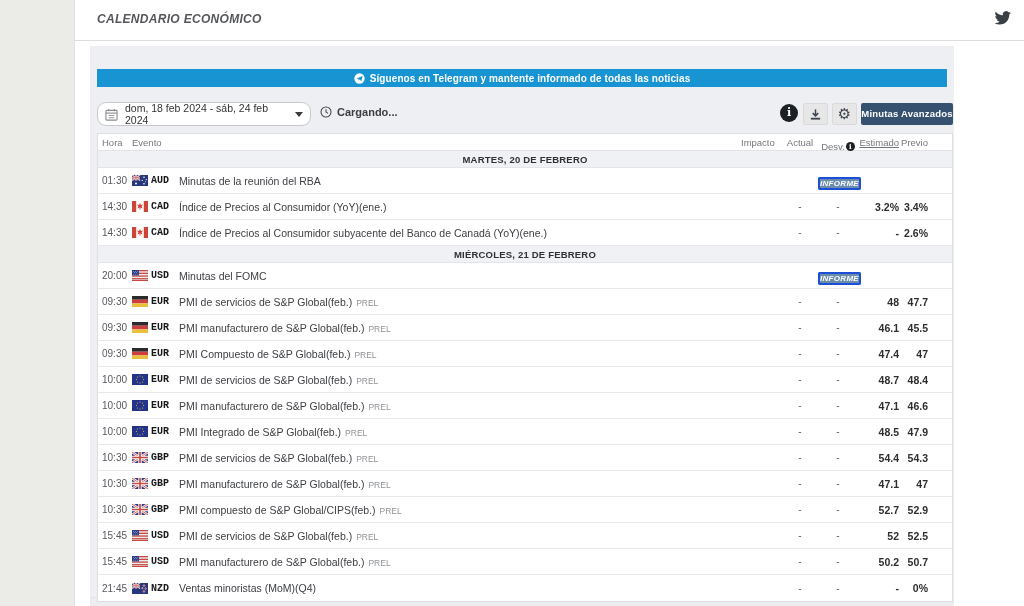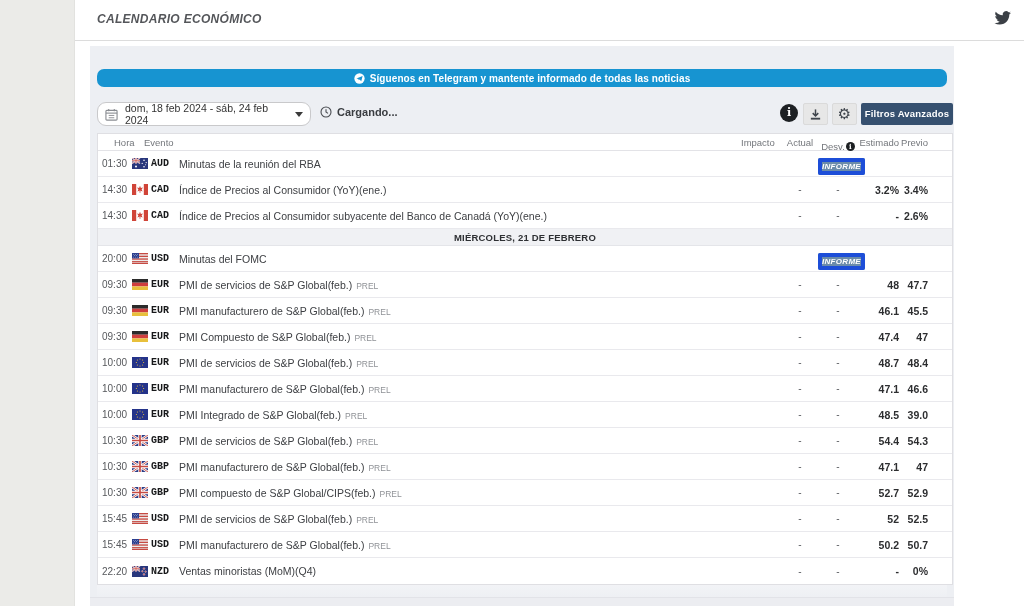--- a/index.html
+++ b/index.html
@@ -24,21 +24,21 @@
   .panel { position:absolute; left:90px; top:46px; width:864px; height:560px;
     background:#edeff3; }
   .panel-fade { position:absolute; left:7px; width:850px; top:508px; height:46px;
     background:linear-gradient(#fcfcfd, #edeff3); }
   .panel-bottom { position:absolute; left:0; right:0; bottom:0; height:9px;
     background:#ecedf1; border-top:1px solid #e2e3e8; }
 
   
   .banner { position:absolute; left:7px; top:23px; width:850px; height:18px;
     background:#1794d1; color:#fff; display:flex; align-items:center; justify-content:center;
-    gap:5px; cursor:pointer;border-radius:7px; }
+    gap:5px; cursor:pointer; }
   .banner-text { font-size:10px; font-weight:bold; letter-spacing:.1px; }
   .tg-icon { width:11px; height:11px; }
 
   
   .datebox { position:absolute; left:7px; top:56px; width:214px; height:24px; background:#fff;
     border:1px solid #c9c9cb; border-radius:9px; display:flex; align-items:center;
     padding:0 7px; gap:7px; cursor:pointer; }
   .datebox-text { font-size:10.5px; color:#333; flex:1; }
   .caret { width:0; height:0; border-left:4px solid transparent; border-right:4px solid transparent;
     border-top:5px solid #3a3a3a; }
@@ -56,29 +56,29 @@
   .gear-glyph { font-family:"DejaVu Sans", sans-serif; font-size:15px; color:#3f454d; line-height:1; }
   .filters-btn { position:absolute; left:771px; top:57px; width:92px; height:22px;
     background:#36506f; border-radius:2px; color:#fff; font-size:9.5px; font-weight:bold;
     text-align:center; line-height:22px; letter-spacing:.2px; cursor:pointer; }
 
   
   .cal-table { position:absolute; left:7px; top:87px; width:856px; background:#fff;
     border:1px solid #dfdfe3; }
   .thead { display:flex; align-items:center; height:17px; border-bottom:1px solid #e3e3e7;
     font-size:9.5px; color:#74777c; padding-left:4px; padding-right:24px; }
-  .th-hora { width:30px;margin-left:12px; }
+  .th-hora { width:30px; }
   .th-evento { flex:1; }
   .th-impact { width:40px; }
   .th-actual { width:38px; text-align:center; }
   .th-desv { width:38px; text-align:center; display:flex; align-items:center; justify-content:center; gap:1px;margin-top:8px; }
   .hdr-info { display:inline-block; width:9px; height:9px; border-radius:50%; background:#1d2023;
     color:#fff; font-size:7px; line-height:9px; text-align:center; font-weight:bold;
     font-family:"DejaVu Serif", serif; }
-  .th-est { width:42px; text-align:right; }
+  .th-est { width:42px; text-align:right;text-decoration:underline; }
   .th-prev { width:29px; text-align:right; }
 
   .day-header { height:17px; background:#f0f1f4; border-bottom:1px solid #e4e5e9;
     font-size:9.5px; font-weight:bold; color:#2e3033; text-align:center; line-height:17px;
     letter-spacing:.2px; }
   .ev-row { display:flex; align-items:center; height:26px; border-bottom:1px solid #e9e9ed;
     padding-left:4px; padding-right:24px; cursor:pointer; background:#fff; }
   .ev-row:last-child { border-bottom:none; }
   .c-time { width:30px; font-size:10px; color:#56585c; }
   .c-flag { width:16px; height:11px; margin-right:3px; flex:none; }
@@ -86,21 +86,21 @@
   .c-cur { width:28px; font-size:10px; font-weight:bold; color:#17181a;font-family:Liberation Mono, monospace; }
   .c-event { flex:1; font-size:10.5px; color:#3e4044; white-space:nowrap; overflow:hidden; }
   .c-prel { font-size:8.5px; color:#8f9296; margin-left:4px; }
   .c-impact { width:40px; }
   .bar { width:38px; height:13px; background:#cd5a4b; border-radius:1px; }
   .c-actual, .c-desv { width:38px; text-align:center; font-size:10px; color:#5c5e62; }
   .c-est { width:42px; text-align:right; font-size:10.5px; font-weight:bold; color:#2d2e30; }
   .c-prev { width:29px; text-align:right; font-size:10.5px; font-weight:bold; color:#2d2e30; }
   .c-badge-wrap { width:147px; }
   .badge { width:42px; height:14px; margin-left:37px; background:#6b8caa;
-    border:4px solid #1d4ed8; border-radius:2px; color:#fff; font-size:8px; font-weight:bold;
+    border:2px solid #1d4ed8; border-radius:2px; color:#fff; font-size:8px; font-weight:bold;
     font-style:italic; text-align:center; line-height:12px; letter-spacing:.3px; cursor:pointer; }
 </style>
 </head>
 <body>
 
 <div class="left-strip"></div>
 
 <div class="page-header">
   <div class="page-title">CALENDARIO ECONÓMICO</div>
   <div class="twitter-btn">
@@ -147,36 +147,37 @@
   <div class="sq-btn btn-download">
     <svg width="13" height="13" viewBox="0 0 14 14" fill="none" stroke="#3f454d" stroke-width="1.6">
       <path d="M7 1.5 V8"></path>
         <path d="M4 5.5 L7 8.5 L10 5.5"></path>
         <path d="M2 11.5 H12" stroke-width="2"></path>
     </svg>
   </div>
   <div class="sq-btn btn-gear">
     <span class="gear-glyph">⚙</span>
   </div>
-  <div class="filters-btn">Filtros Avanzados</div>
+  <div class="filters-btn">Minutas Avanzados</div>
 
   <div class="cal-table">
     <div class="thead">
       <span class="th-hora">Hora</span>
       <span class="th-evento">Evento</span>
       <span class="th-impact">Impacto</span>
       <span class="th-actual">Actual</span>
       <span class="th-desv">
           <span>Desv.</span>
           <span class="hdr-info">i</span>
         </span>
       <span class="th-est">Estimado</span>
       <span class="th-prev">Previo</span>
     </div>
     <div id="table-body">
+        <div class="day-header">MARTES, 20 DE FEBRERO</div>
         <div class="ev-row">
           <span class="c-time">01:30</span>
           <span class="c-flag">
             <svg viewBox="0 0 16 11">
               <rect width="16" height="11" fill="#28367c"></rect>
               <g transform="scale(0.5)">
                 <rect width="16" height="11" fill="#2d3c85"></rect>
                 <path d="M0 0 L16 11 M16 0 L0 11" stroke="#ffffff" stroke-width="2.4"></path>
                 <path d="M0 0 L16 11 M16 0 L0 11" stroke="#c64a42" stroke-width="0.9"></path>
                 <path d="M8 0 V11 M0 5.5 H16" stroke="#ffffff" stroke-width="3.4"></path>
@@ -383,21 +384,21 @@
                 <circle cx="5.4" cy="3" r=".6"></circle>
               </g>
             </svg>
           </span>
           <span class="c-cur">EUR</span>
           <span class="c-event">PMI Integrado de S&amp;P Global(feb.)<span class="c-prel">PREL</span></span>
           <span class="c-impact"><span class="bar"></span></span>
           <span class="c-actual">-</span>
           <span class="c-desv">-</span>
           <span class="c-est">48.5</span>
-          <span class="c-prev">39.0</span>
+          <span class="c-prev">47.9</span>
         </div>
         <div class="ev-row">
           <span class="c-time">10:30</span>
           <span class="c-flag">
             <svg viewBox="0 0 16 11">
               <g transform="scale(1)">
                 <rect width="16" height="11" fill="#2d3c85"></rect>
                 <path d="M0 0 L16 11 M16 0 L0 11" stroke="#ffffff" stroke-width="2.4"></path>
                 <path d="M0 0 L16 11 M16 0 L0 11" stroke="#c64a42" stroke-width="0.9"></path>
                 <path d="M8 0 V11 M0 5.5 H16" stroke="#ffffff" stroke-width="3.4"></path>
@@ -515,21 +516,21 @@
           </span>
           <span class="c-cur">USD</span>
           <span class="c-event">PMI manufacturero de S&amp;P Global(feb.)<span class="c-prel">PREL</span></span>
           <span class="c-impact"><span class="bar"></span></span>
           <span class="c-actual">-</span>
           <span class="c-desv">-</span>
           <span class="c-est">50.2</span>
           <span class="c-prev">50.7</span>
         </div>
         <div class="ev-row">
-          <span class="c-time">22:20</span>
+          <span class="c-time">21:45</span>
           <span class="c-flag">
             <svg viewBox="0 0 16 11">
               <rect width="16" height="11" fill="#28367c"></rect>
               <g transform="scale(0.5)">
                 <rect width="16" height="11" fill="#2d3c85"></rect>
                 <path d="M0 0 L16 11 M16 0 L0 11" stroke="#ffffff" stroke-width="2.4"></path>
                 <path d="M0 0 L16 11 M16 0 L0 11" stroke="#c64a42" stroke-width="0.9"></path>
                 <path d="M8 0 V11 M0 5.5 H16" stroke="#ffffff" stroke-width="3.4"></path>
                 <path d="M8 0 V11 M0 5.5 H16" stroke="#c64a42" stroke-width="1.7"></path>
               </g>

